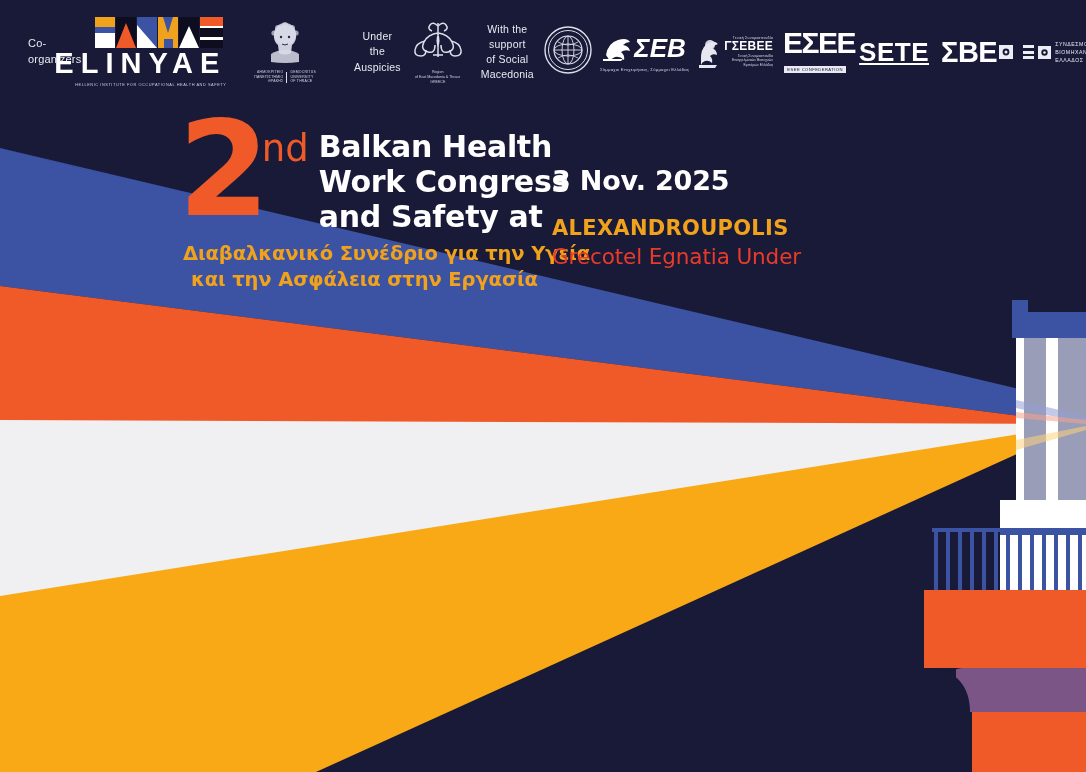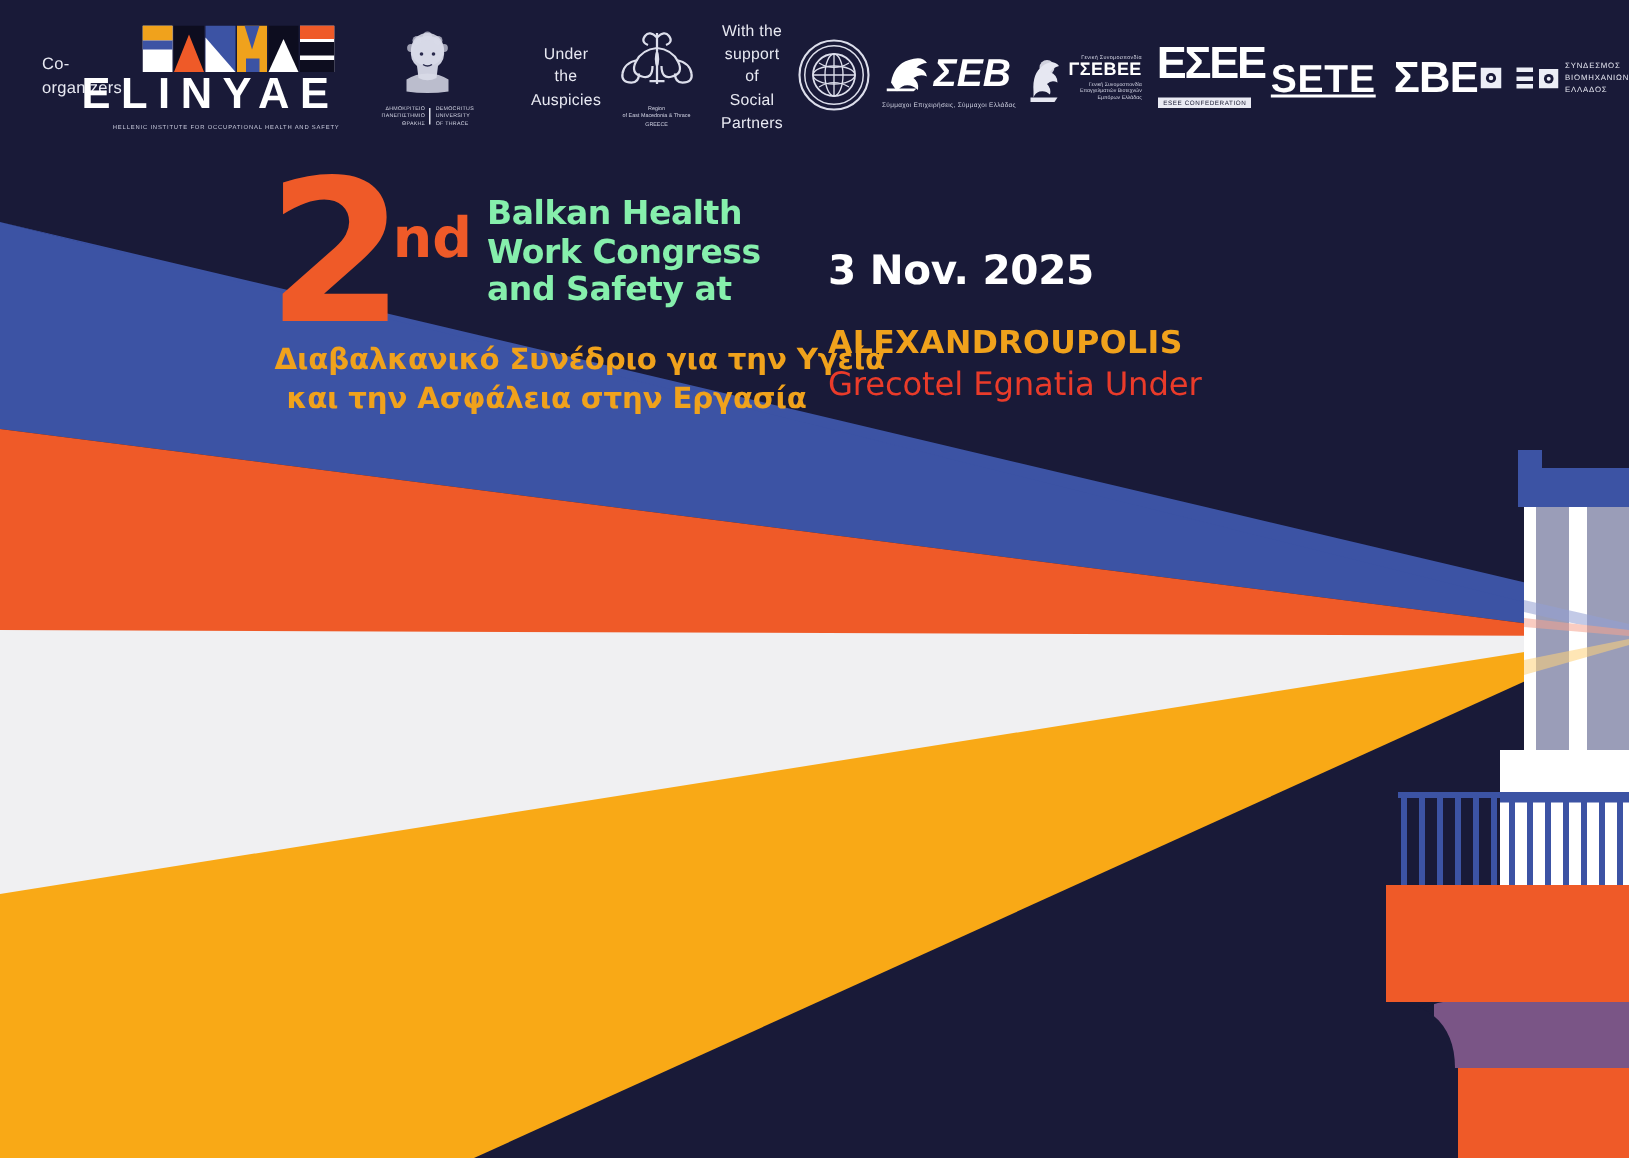--- a/index.html
+++ b/index.html
@@ -104,25 +104,25 @@
 
   
   #title-block { position:absolute; left:178px; top:118px; z-index:30; }
   #title-row { display:flex; align-items:flex-start; }
   #ordinal { display:flex; align-items:flex-start; line-height:1; }
   #ordinal-num {
     color:#ef5a28; font-size:132px; font-weight:800; line-height:.78;
     letter-spacing:-6px; font-family:"DejaVu Sans", sans-serif;
   }
   #ordinal-suffix {
-    color:#ef5a28; font-size:37px; font-weight:700; margin-top:22px; margin-left:-2px;
+    color:#ef5a28; font-size:37px; font-weight:400; margin-top:12px; margin-left:-2px;
     font-family:"DejaVu Sans", sans-serif;
   }
   #title-lines {
-    color:#86efac; font-size:22px; font-weight:800; line-height:1.165;
+    color:#ffffff; font-size:30px; font-weight:800; line-height:1.165;
     margin-left:10px; margin-top:12px; letter-spacing:-.3px;
     font-family:"DejaVu Sans", sans-serif;
   }
   #subtitle-gr {
     color:#f0a21c; font-size:19.5px; font-weight:700; line-height:1.35;
     margin-top:6px; margin-left:5px; letter-spacing:-.1px;
     font-family:"DejaVu Sans", sans-serif;
   }
   #subtitle-gr .l2 { margin-left:8px; display:block; }
 
@@ -303,21 +303,21 @@
         </g>
         <path d="M27 14 q-3 8 0 14 q3-6 0-14z" fill="#dcdeeb"></path>
       </svg>
       <div id="region-sub">Region
 of East Macedonia &amp; Thrace
 GREECE</div>
     </div>
 
     <div class="lb-label" id="social-label">With the support
 of Social
-Partners</div>
+Macedonia</div>
 
     <div id="gsee-logo">
       <svg width="48" height="48" viewBox="0 0 48 48">
         <circle cx="24" cy="24" r="23" fill="none" stroke="#dcdeeb" stroke-width="1.4"></circle>
         <circle cx="24" cy="24" r="19.5" fill="none" stroke="#dcdeeb" stroke-width="1"></circle>
         <circle cx="24" cy="24" r="14" fill="none" stroke="#dcdeeb" stroke-width="1.2"></circle>
         <ellipse cx="24" cy="24" rx="14" ry="6" fill="none" stroke="#dcdeeb" stroke-width=".9"></ellipse>
         <ellipse cx="24" cy="24" rx="6" ry="14" fill="none" stroke="#dcdeeb" stroke-width=".9"></ellipse>
         <line x1="10" y1="24" x2="38" y2="24" stroke="#dcdeeb" stroke-width=".9"></line>
         <line x1="24" y1="10" x2="24" y2="38" stroke="#dcdeeb" stroke-width=".9"></line>

